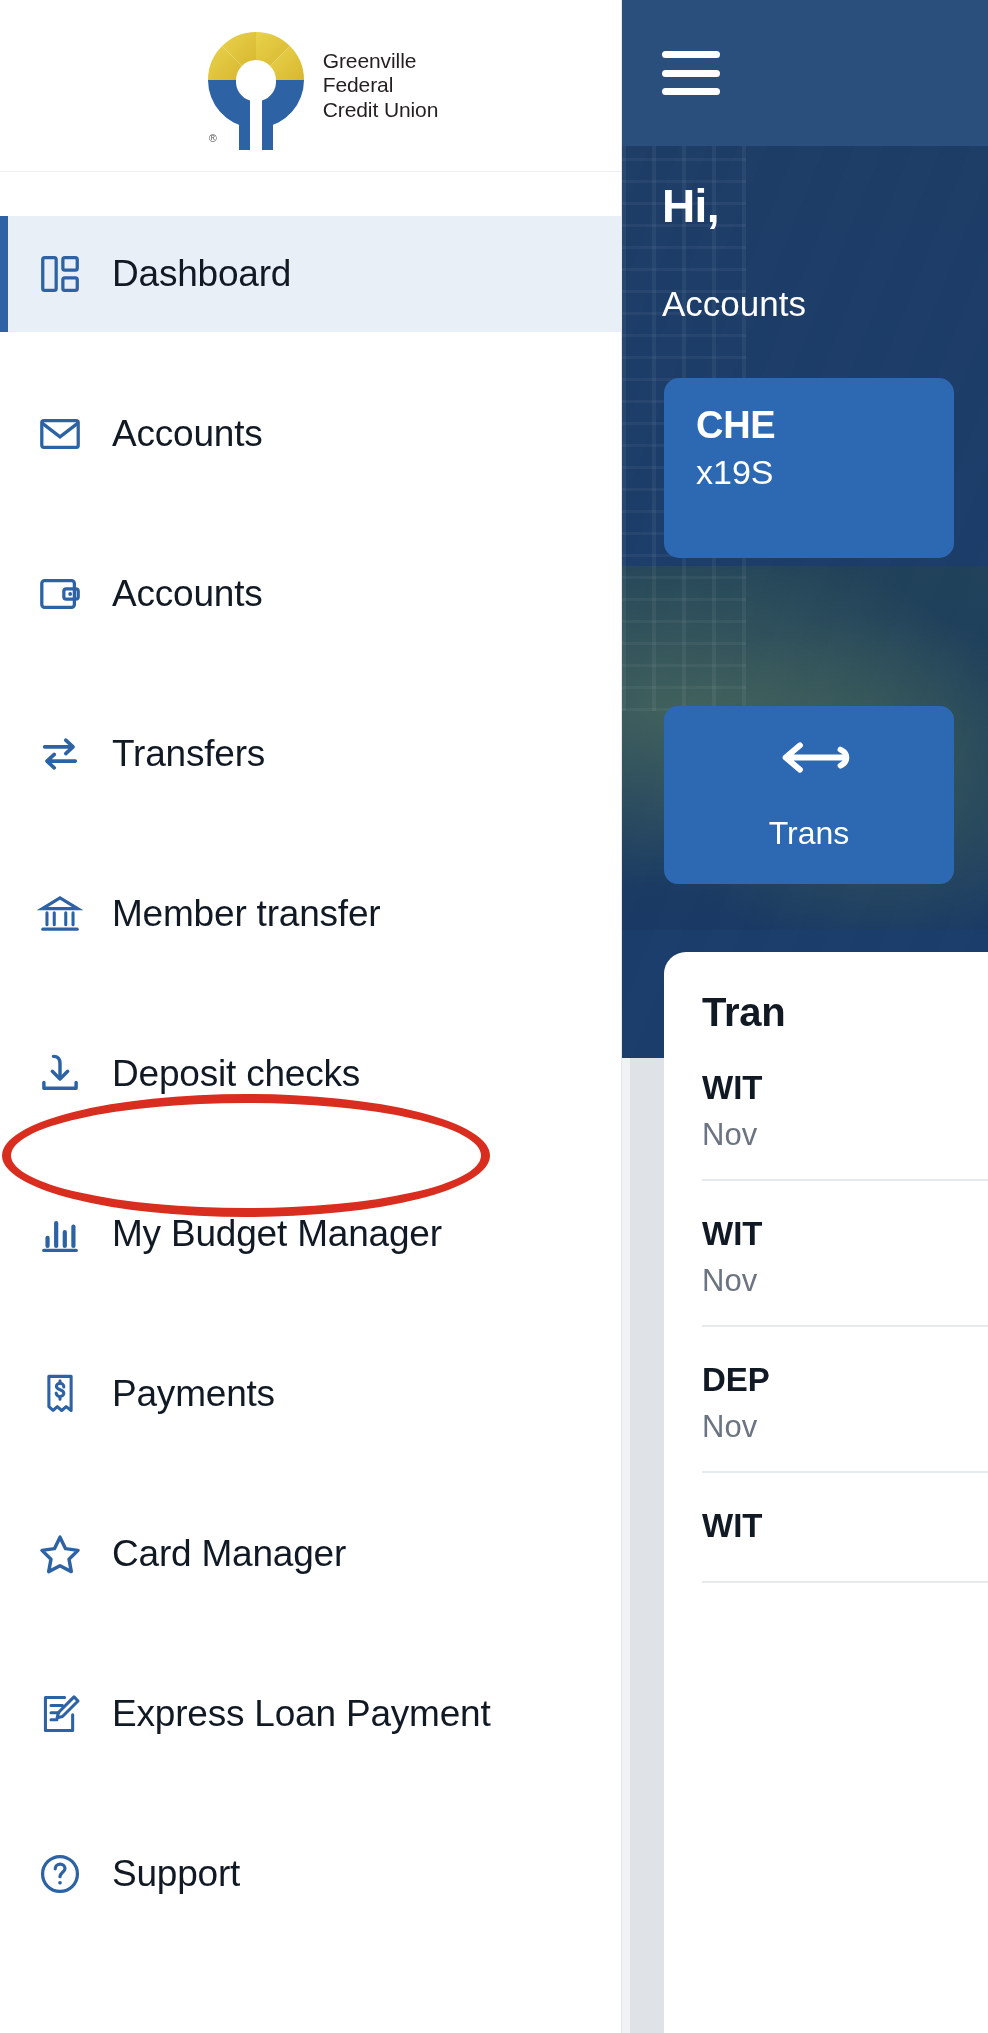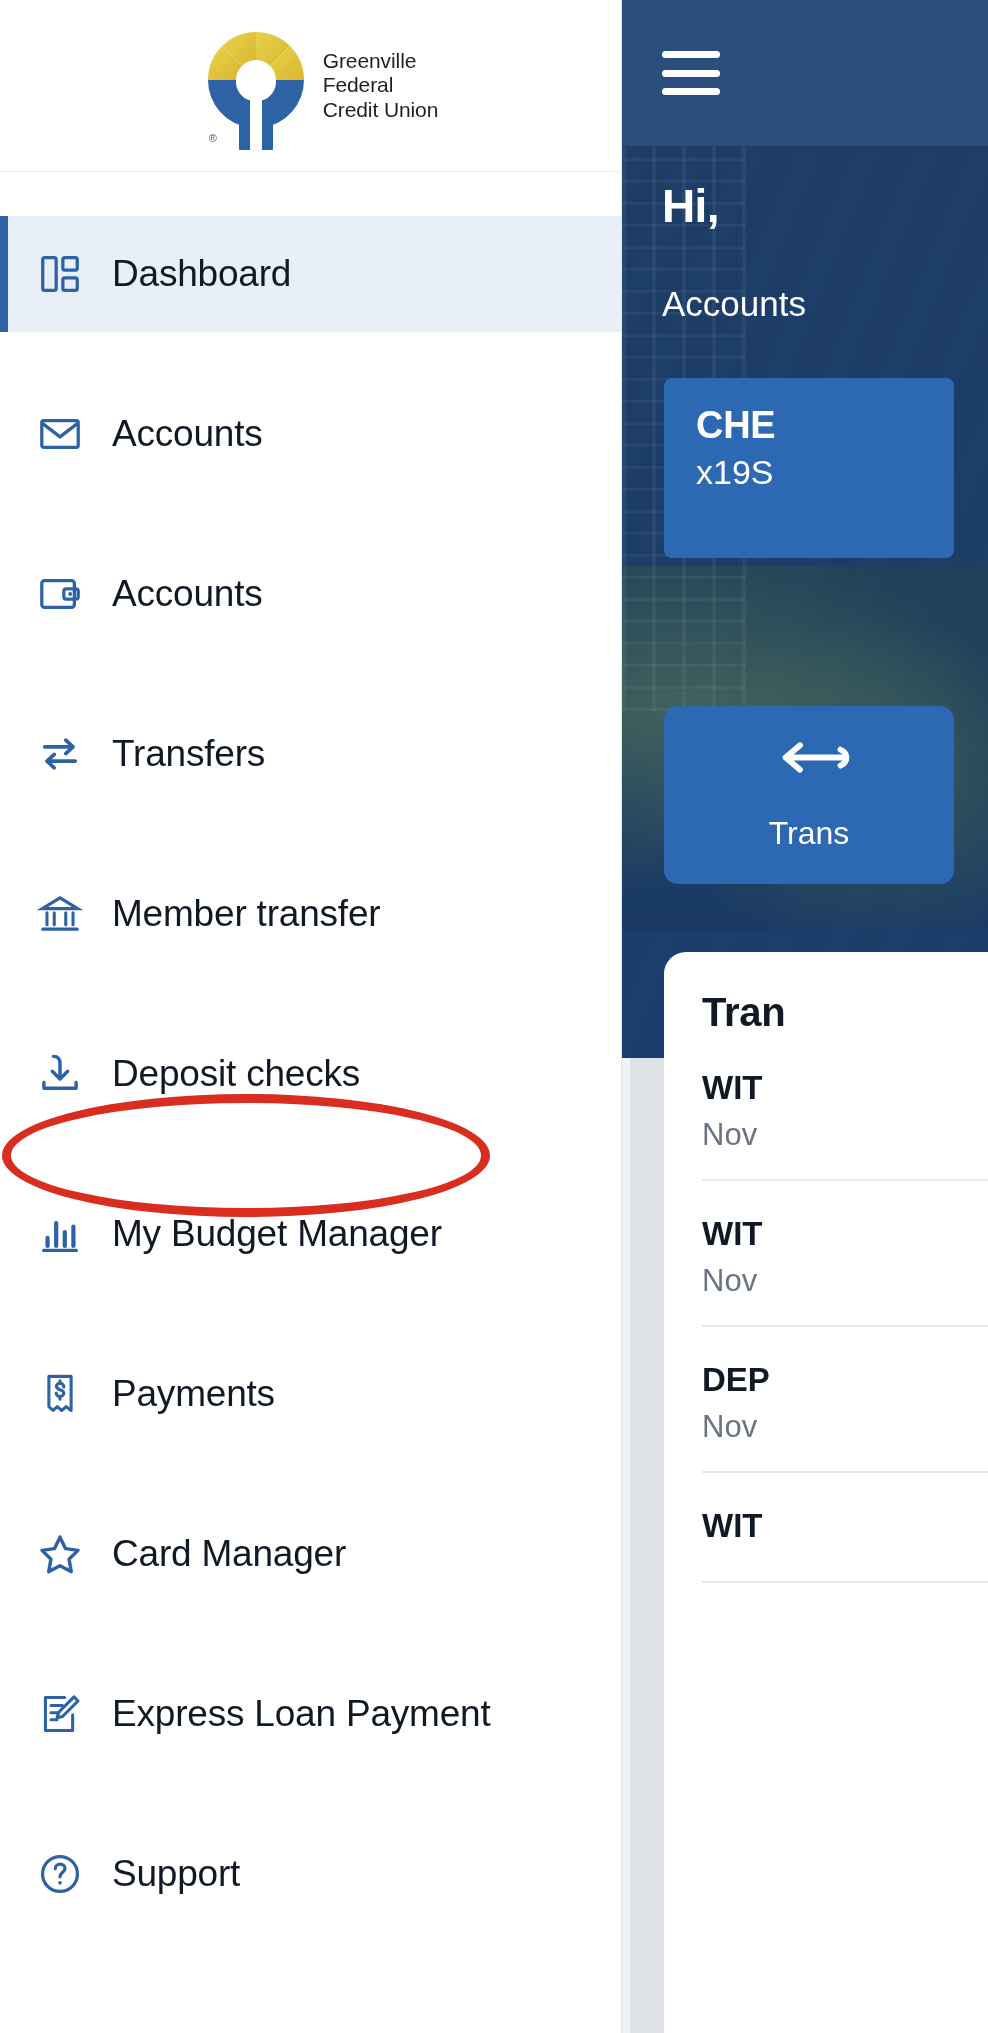--- a/index.html
+++ b/index.html
@@ -132,21 +132,21 @@
   }
   .accounts-label {
     margin-top:54px;
     font-size:35px; color:#ffffff; font-weight:400; white-space:nowrap;
   }
 
   .acct-card {
     position:absolute; left:42px; top:378px;
     width:290px; height:180px;
     background:#2d68b2;
-    border-radius:8px;
+    border-radius:15px;
     color:#fff;
     padding:26px 0 0 32px;
     z-index:3;
   }
   .acct-card-title { font-size:38px; font-weight:700; letter-spacing:-0.3px; white-space:nowrap; }
   .acct-card-sub { font-size:34px; margin-top:6px; font-weight:400; white-space:nowrap; }
 
   .quick-action {
     position:absolute; left:42px; top:706px;
     width:290px; height:178px;

